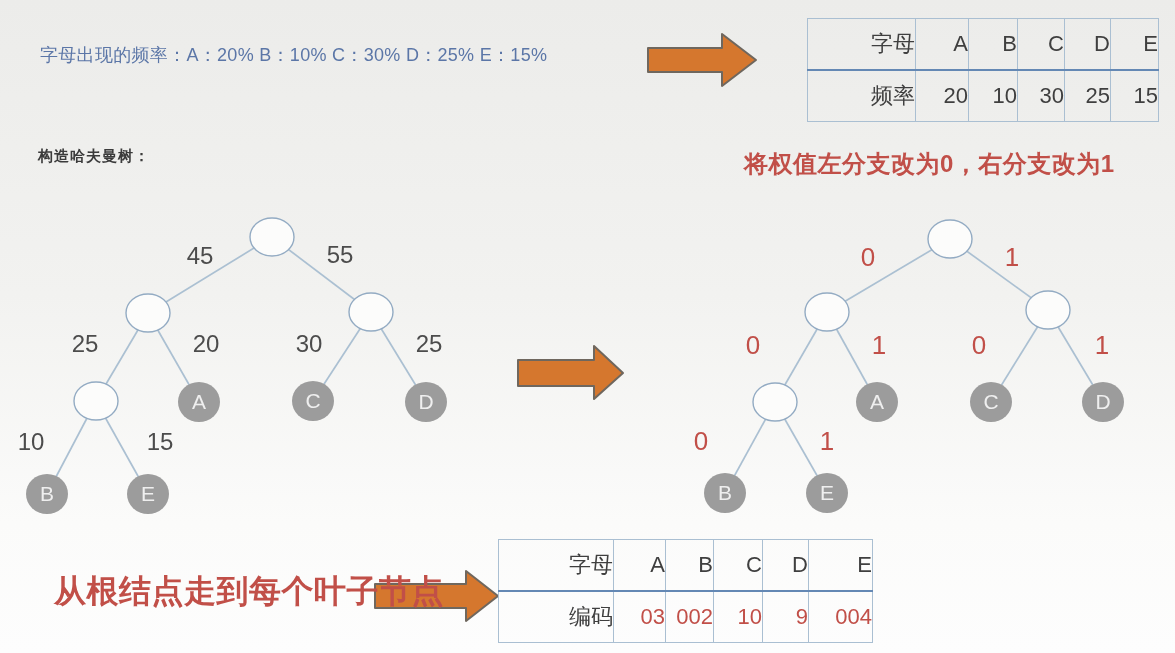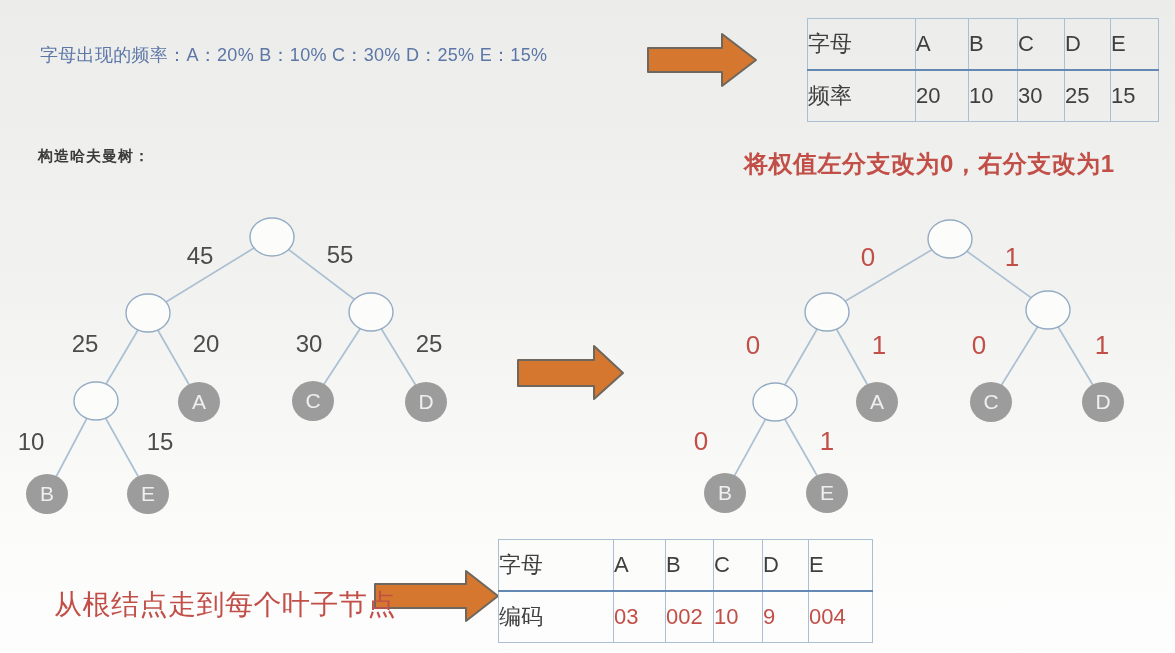--- a/index.html
+++ b/index.html
@@ -6,24 +6,24 @@
   .stage{
     position:relative;width:1175px;height:653px;overflow:hidden;
     background:linear-gradient(180deg,#ececea 0%,#f2f2f0 45%,#fbfbfa 80%,#fdfdfd 100%);
     font-family:"Liberation Sans","DejaVu Sans",sans-serif;
   }
   .overlay{position:absolute;left:0;top:0;}
   .txt{position:absolute;white-space:nowrap;}
   .freq-line{left:40px;top:43px;font-size:18px;color:#5b76a7;letter-spacing:0.3px;}
   .construct{left:38px;top:147px;font-size:15px;color:#3b3b3b;font-weight:600;letter-spacing:1px;}
   .branch-rule{left:744px;top:148px;font-size:24px;color:#c14f48;font-weight:600;letter-spacing:0.5px;}
-  .traverse{left:54px;top:586px;font-size:28px;color:#c14f48;font-weight:400;letter-spacing:0.5px;}
+  .traverse{left:54px;top:570px;font-size:32px;color:#c14f48;font-weight:700;letter-spacing:0.5px;}
   table.dtable{position:absolute;border-collapse:collapse;table-layout:fixed;}
   table.dtable td{
-    border:1.5px solid #aabfd2;text-align:left;vertical-align:middle;
+    border:1.5px solid #aabfd2;text-align:right;vertical-align:middle;
     font-size:22px;color:#3f3f3f;padding:0;
   }
   table.dtable tr.hdr td{border-bottom:2px solid #6488b4;height:50px;}
   table.dtable tr.val td{height:50px;}
   table.freq{left:807px;top:18px;width:351px;}
   table.code{left:498px;top:539px;width:374px;}
   table.code tr.val td.red{color:#c14f48;}
   .edge{stroke:#abc0d2;stroke-width:1.7;fill:none;}
   .inode{fill:#fcfcfb;stroke:#93abc3;stroke-width:1.4;}
   .lnode{fill:#9c9c9c;stroke:none;}

